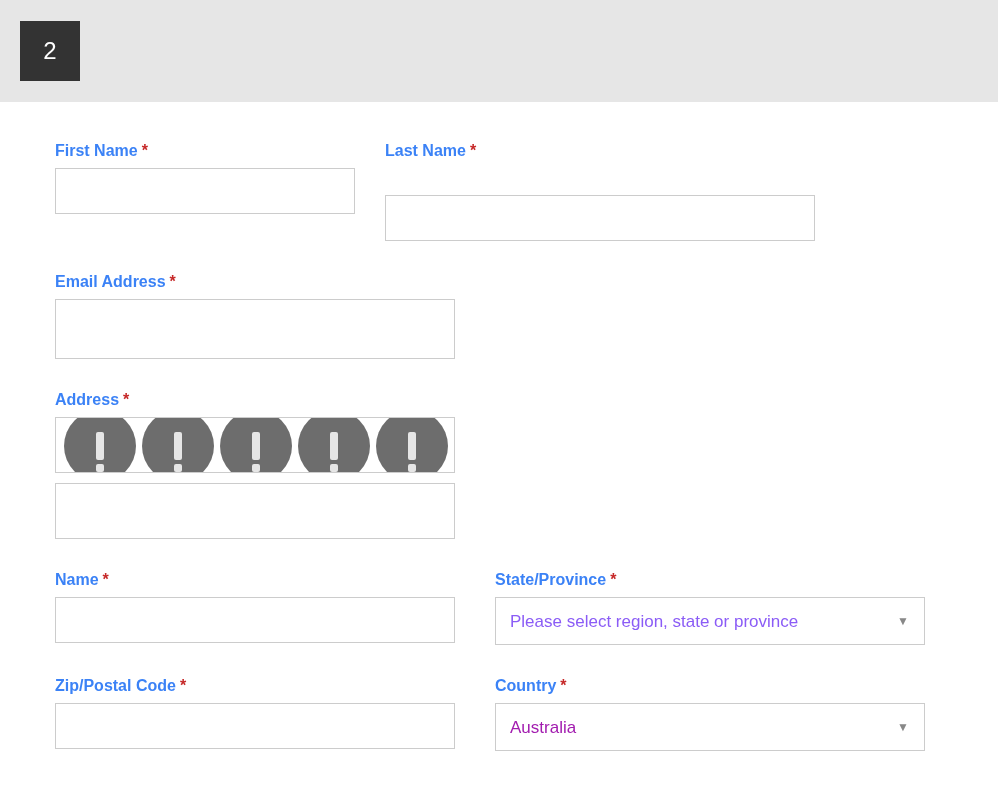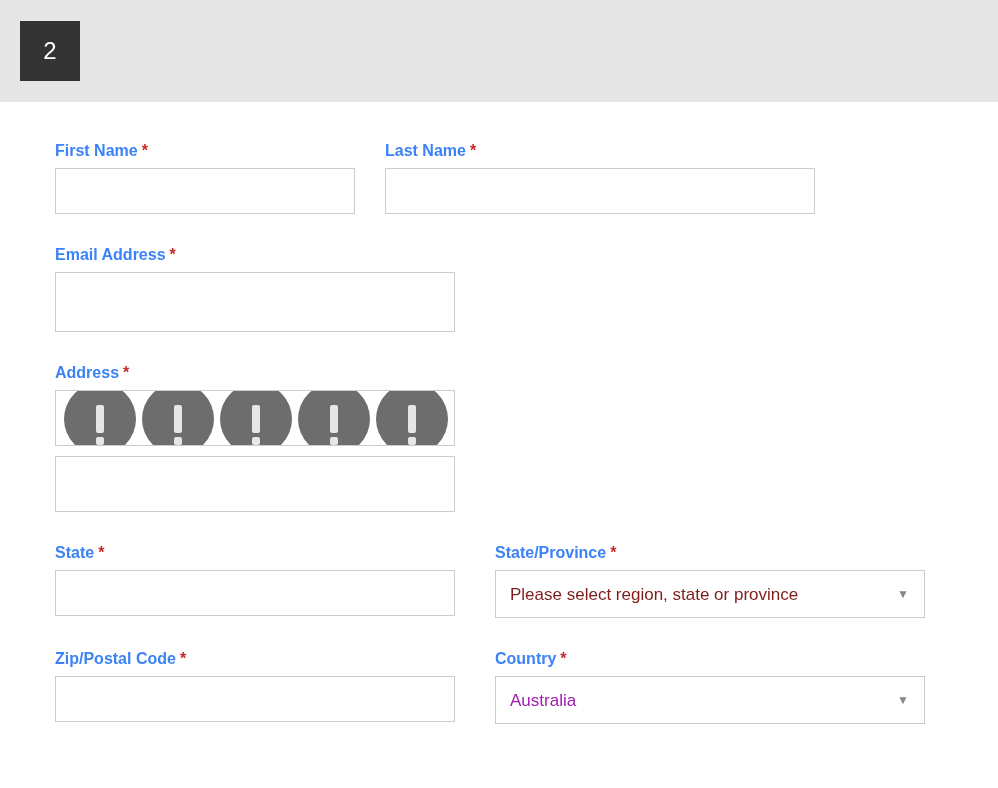--- a/index.html
+++ b/index.html
@@ -56,20 +56,21 @@
       width: 300px;
       margin-right: 30px;
     }
     .field-middle {
       width: 110px;
       margin-right: 0px;
     }
     .field-last-name {
       width: 430px;
       margin-left: 0px;
+      gap: 27px;
     }
     .field-company {
       width: 400px;
       margin-right: 40px;
     }
     .field-email {
       width: 400px;
     }
     .field-address {
       width: 400px;
@@ -189,21 +190,21 @@
     }
     .select-input {
       border: 1px solid #cccccc;
       height: 48px;
       padding: 10px 40px 10px 14px;
       font-size: 17px;
       width: 100%;
       background: #ffffff;
       appearance: none;
       -webkit-appearance: none;
-      color: #7f1d1d;
+      color: #8b5cf6;
       cursor: pointer;
     }
     .select-input.has-value {
       color: #a21caf;
     }
     .select-arrow {
       position: absolute;
       right: 16px;
       top: 50%;
       transform: translateY(-50%);
@@ -287,21 +288,21 @@
           <input type="text" class="address-input-inner" value="" style="">
         </div>
         <input type="text" class="text-input-large" style="height: 56px;" value="">
       </div>
     </div>
   </div>
 
   <div class="form-row">
     <div class="field field-city">
       <div class="label-wrapper">
-        <span class="field-label">State</span>
+        <span class="field-label">Name</span>
         <span class="required">*</span>
       </div>
       <input type="text" class="text-input" value="" style="">
     </div>
 
     <div class="field field-state">
       <div class="label-wrapper">
         <span class="field-label">State/Province</span>
         <span class="required">*</span>
       </div>

